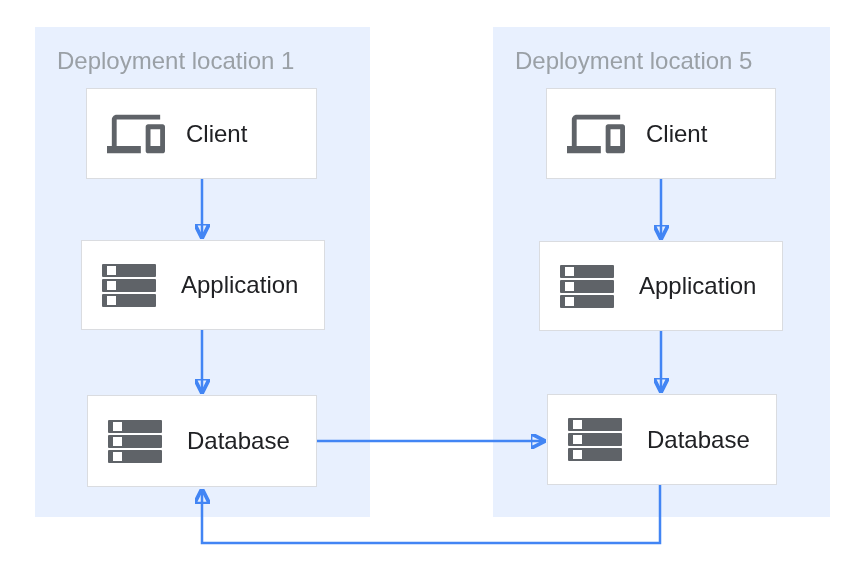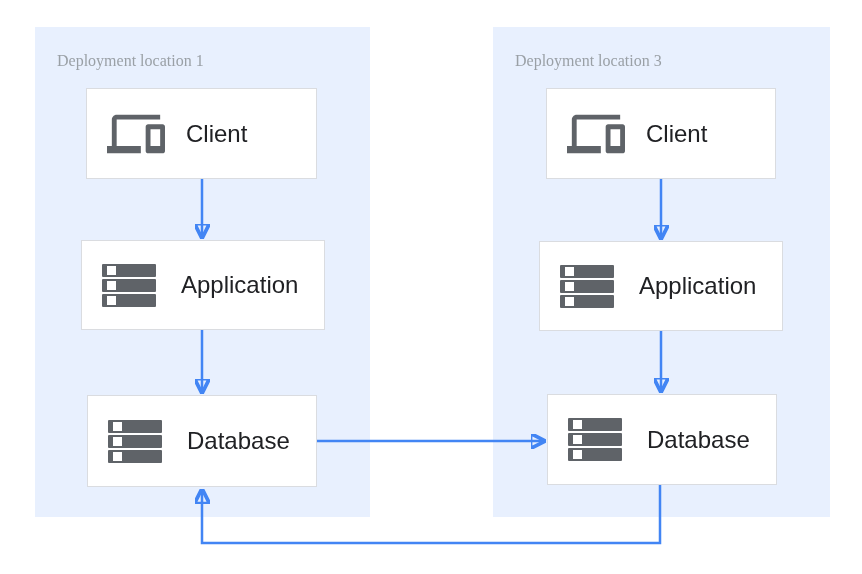--- a/index.html
+++ b/index.html
@@ -17,25 +17,24 @@
     position: absolute;
     background: #E8F0FE;
   }
   .zone-1 { left: 35px;  top: 27px; width: 335px; height: 490px; }
   .zone-2 { left: 493px; top: 27px; width: 337px; height: 490px; }
 
   .zone-title {
     position: absolute;
     left: 22px;
     top: 22px;
-    font-size: 16px;
+    font-size: 24px;
     line-height: 24px;
     color: #9AA0A6;
     white-space: nowrap;
-    font-family: Liberation Serif, serif;
   }
 
   .node {
     position: absolute;
     box-sizing: border-box;
     background: #ffffff;
     border: 1px solid #DADCE0;
     display: flex;
     align-items: center;
     padding-left: 20px;
@@ -79,21 +78,21 @@
 </head>
 <body>
 
 <div class="canvas">
 
   <div class="zone zone-1">
     <div class="zone-title">Deployment location 1</div>
   </div>
 
   <div class="zone zone-2">
-    <div class="zone-title">Deployment location 3</div>
+    <div class="zone-title">Deployment location 5</div>
   </div>
 
   <svg class="arrows" width="862" height="574" viewBox="0 0 862 574">
     <defs>
       <marker id="ah" viewBox="0 0 10 10" refX="9" refY="5" markerWidth="6" markerHeight="6" orient="auto-start-reverse">
         <path d="M0 0 L10 5 L0 10 z" fill="#4285F4" stroke="none"></path>
       </marker>
     </defs>
     <path d="M202 179 L202 237" marker-end="url(#ah)"></path>
     <path d="M202 330 L202 392" marker-end="url(#ah)"></path>

